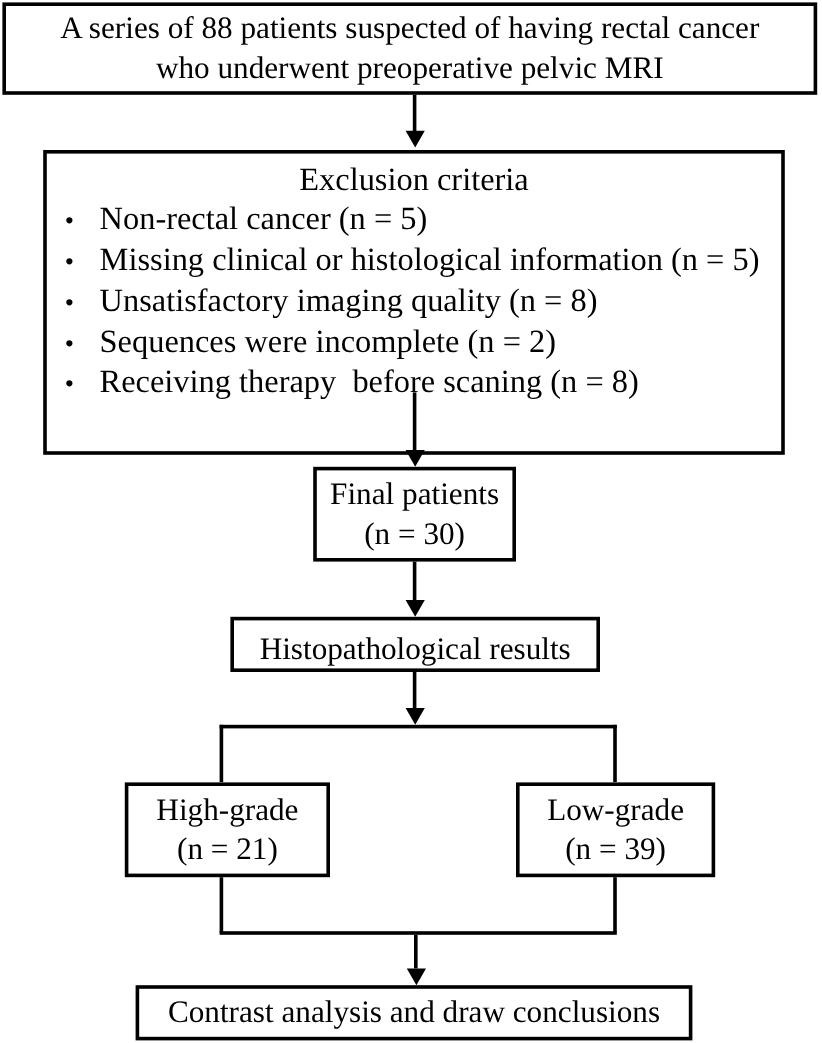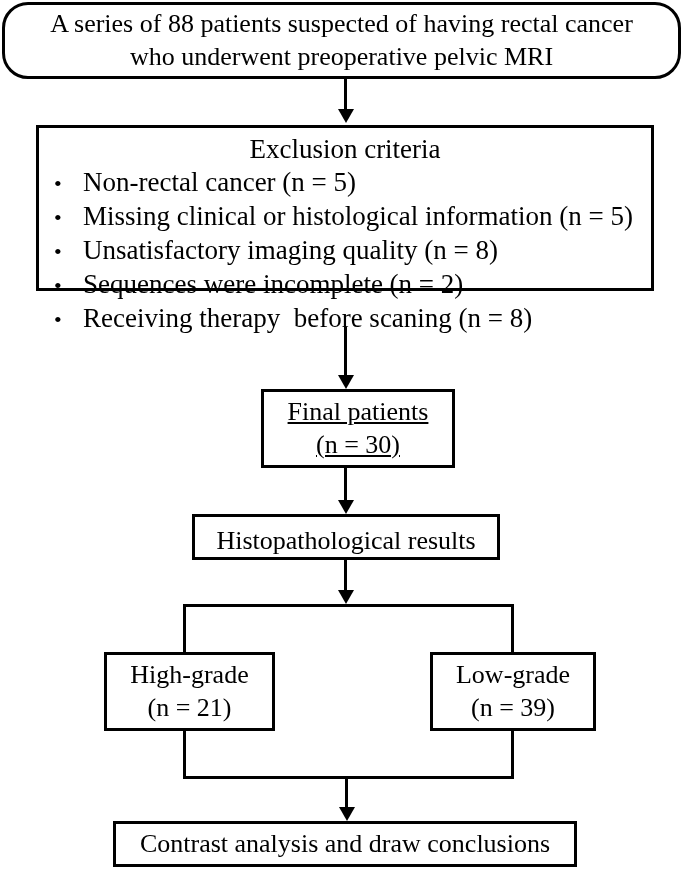--- a/index.html
+++ b/index.html
@@ -79,29 +79,29 @@
   .excl-text {
     white-space: pre-wrap;
     margin-left: 11px;
   }
 </style>
 </head>
 <body>
 
 <div class="canvas">
 
-  <div class="box" style="left:2px; top:2px; width:679px; height:77px;border-radius:26px;">
+  <div class="box" style="left:2px; top:2px; width:679px; height:77px;">
     <div>A series of 88 patients suspected of having rectal cancer</div>
     <div>who underwent preoperative pelvic MRI</div>
   </div>
 
   <div class="vline" style="left:344px; top:79px; height:31px;"></div>
   <div class="arrowhead" style="left:338px; top:109px;"></div>
 
-  <div class="box box-exclusion" style="left:36px; top:125px; width:618px; height:166px;">
+  <div class="box box-exclusion" style="left:36px; top:125px; width:618px; height:254px;">
     <div class="excl-title">Exclusion criteria</div>
     <ul class="excl-list">
       <li class="excl-item">
         <span class="excl-bullet">•</span>
         <span class="excl-text">Non-rectal cancer (n = 5)</span>
       </li>
       <li class="excl-item">
         <span class="excl-bullet">•</span>
         <span class="excl-text">Missing clinical or histological information (n = 5)</span>
       </li>
@@ -116,21 +116,21 @@
       <li class="excl-item">
         <span class="excl-bullet">•</span>
         <span class="excl-text">Receiving therapy  before scaning (n = 8)</span>
       </li>
     </ul>
   </div>
 
   <div class="vline" style="left:344px; top:327px; height:48px;"></div>
   <div class="arrowhead" style="left:338px; top:375px;"></div>
 
-  <div class="box" style="left:261px; top:389px; width:194px; height:79px;text-decoration:underline;">
+  <div class="box" style="left:261px; top:389px; width:169px; height:79px;">
     <div>Final patients</div>
     <div>(n = 30)</div>
   </div>
 
   <div class="vline" style="left:344px; top:468px; height:32px;"></div>
   <div class="arrowhead" style="left:338px; top:500px;"></div>
 
   <div class="box" style="left:192px; top:514px; width:308px; height:46px;justify-content:flex-end;">
     <div>Histopathological results</div>
   </div>

